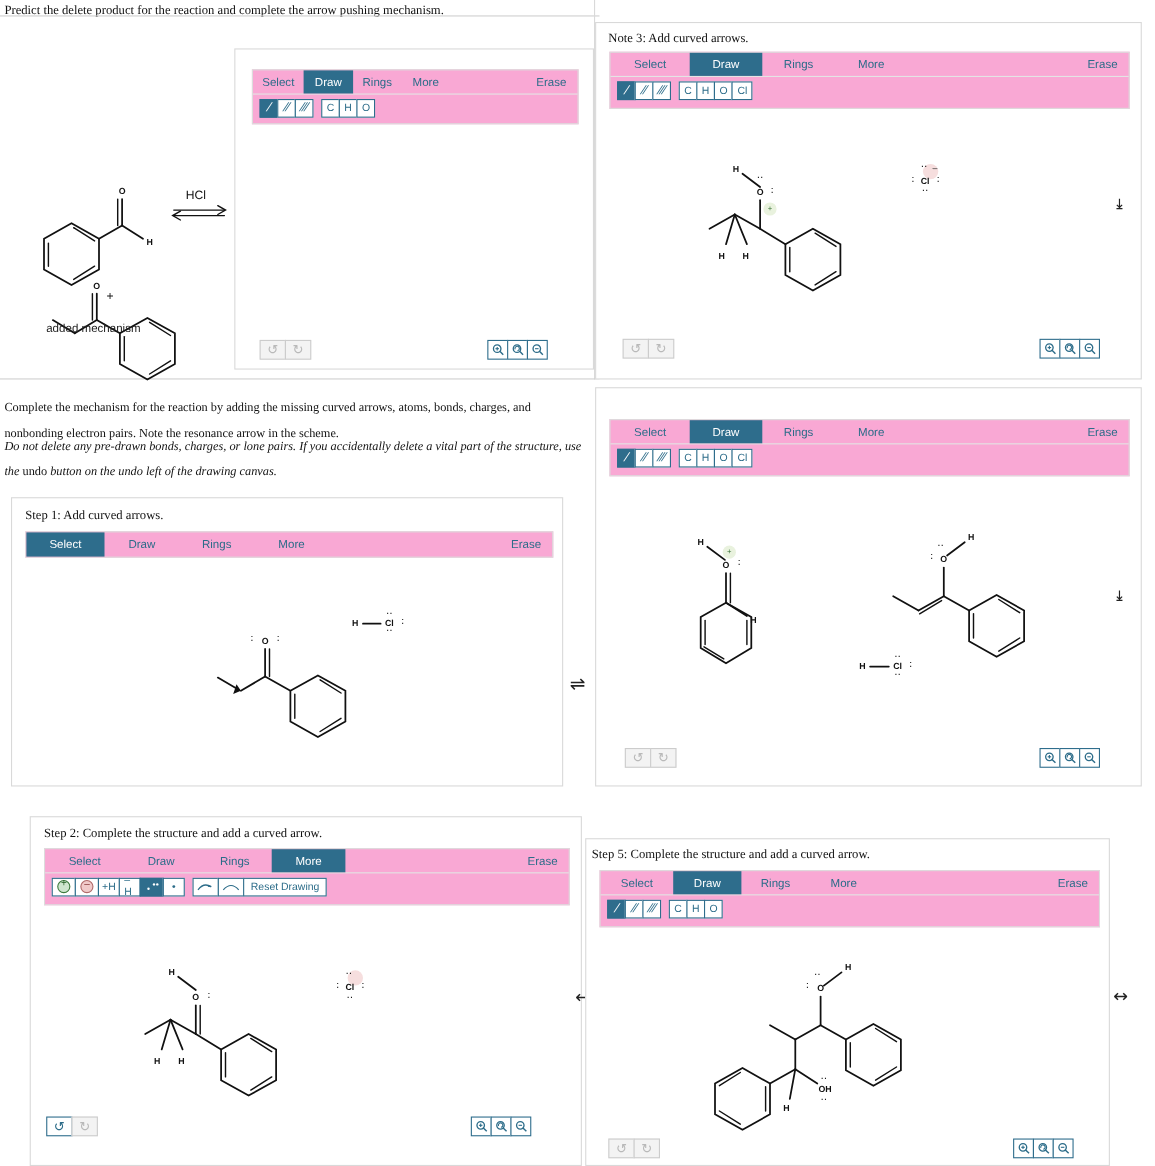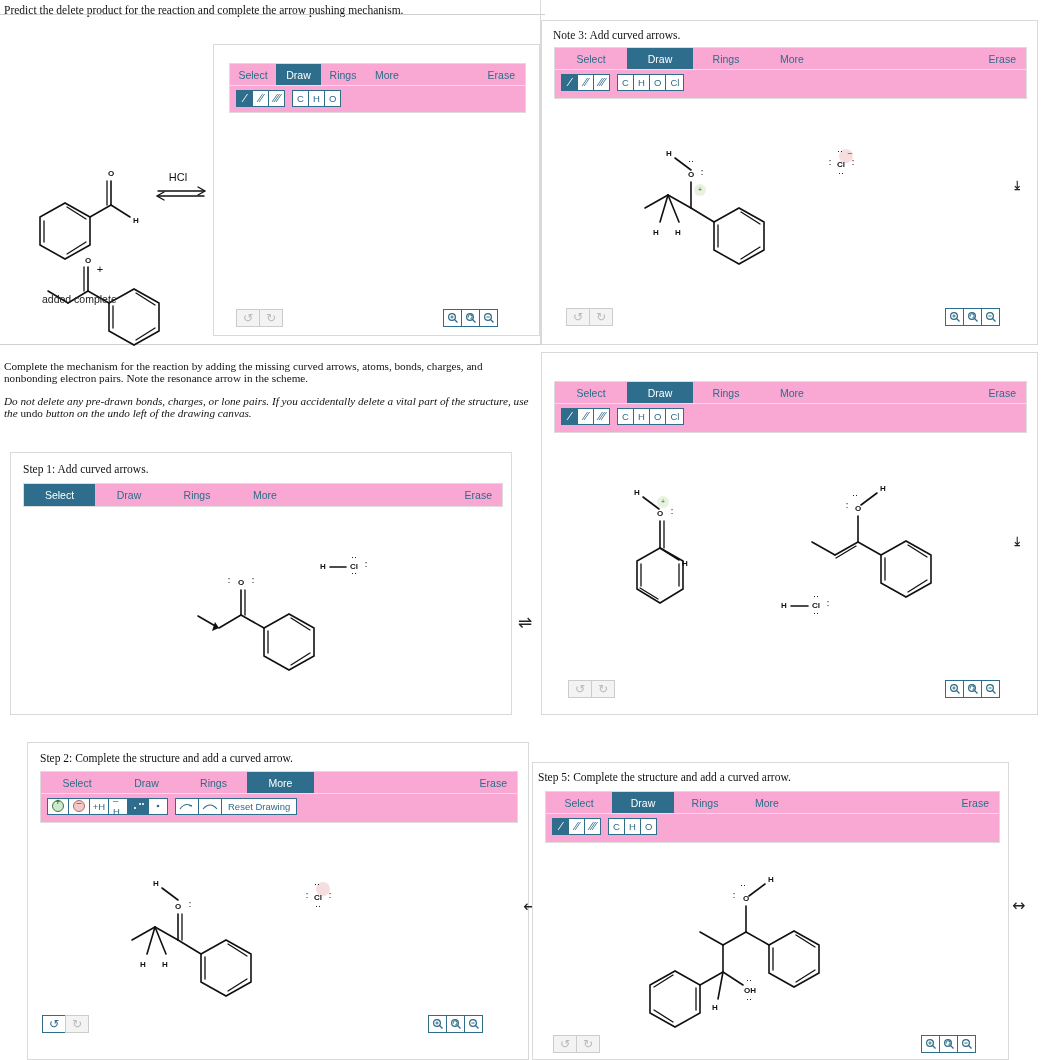--- a/index.html
+++ b/index.html
@@ -145,21 +145,21 @@
   .scheme-txt{
     font-family:"Liberation Sans", sans-serif;
     font-size:11px;fill:#111;text-anchor:middle;
   }
   .dropwise{
     font-family:"Liberation Sans", sans-serif;
     font-size:10.5px;color:#222;
   }
   .para{
     font-family:"Liberation Serif", serif;
-    font-size:11.2px;line-height:12px;color:#111;
+    font-size:11.2px;line-height:23px;color:#111;
   }
   .para.it{font-style:italic;}
   .para .bold{font-weight:normal;font-style:normal;}
 
   .arrow-glyph{
     font-family:"DejaVu Sans", sans-serif;
     color:#222;
   }
   .vdivider{background:#d9d9d9;width:1px;}
 </style>
@@ -197,21 +197,21 @@
       <line class="bondthin" x1="74" y1="196" x2="74" y2="172"></line>
       <text class="atom" x="78" y="166">O</text>
       <line class="bondline" x1="78" y1="196" x2="99" y2="208"></line>
       <polygon class="bondline" points="99,208 99,236 124,250 149,236 149,208 124,194" fill="none"></polygon>
       <line class="bondthin" x1="103" y1="211" x2="103" y2="233"></line>
       <line class="bondthin" x1="126" y1="198" x2="145" y2="210"></line>
       <line class="bondthin" x1="145" y1="233" x2="126" y2="245"></line>
     </g>
   </svg>
 </div>
-<div class="abs dropwise" style="left:42px;top:293px;">added complete</div>
+<div class="abs dropwise" style="left:42px;top:293px;">added mechanism</div>
 
 <div class="abs" style="left:150px;top:165px;width:70px;height:40px;">
   <svg width="70" height="40" viewBox="0 0 70 40">
     <text class="scheme-txt" x="28" y="16">HCl</text>
     <line class="bondthin" x1="8" y1="26" x2="54" y2="26" stroke-width="1.5"></line>
     <polyline class="bondthin" points="48,22 55,26 48,30" fill="none" stroke-width="1.4"></polyline>
     <line class="bondthin" x1="8" y1="31" x2="54" y2="31" stroke-width="1.5"></line>
     <polyline class="bondthin" points="14,27 7,31 14,35" fill="none" stroke-width="1.4"></polyline>
   </svg>
 </div>

